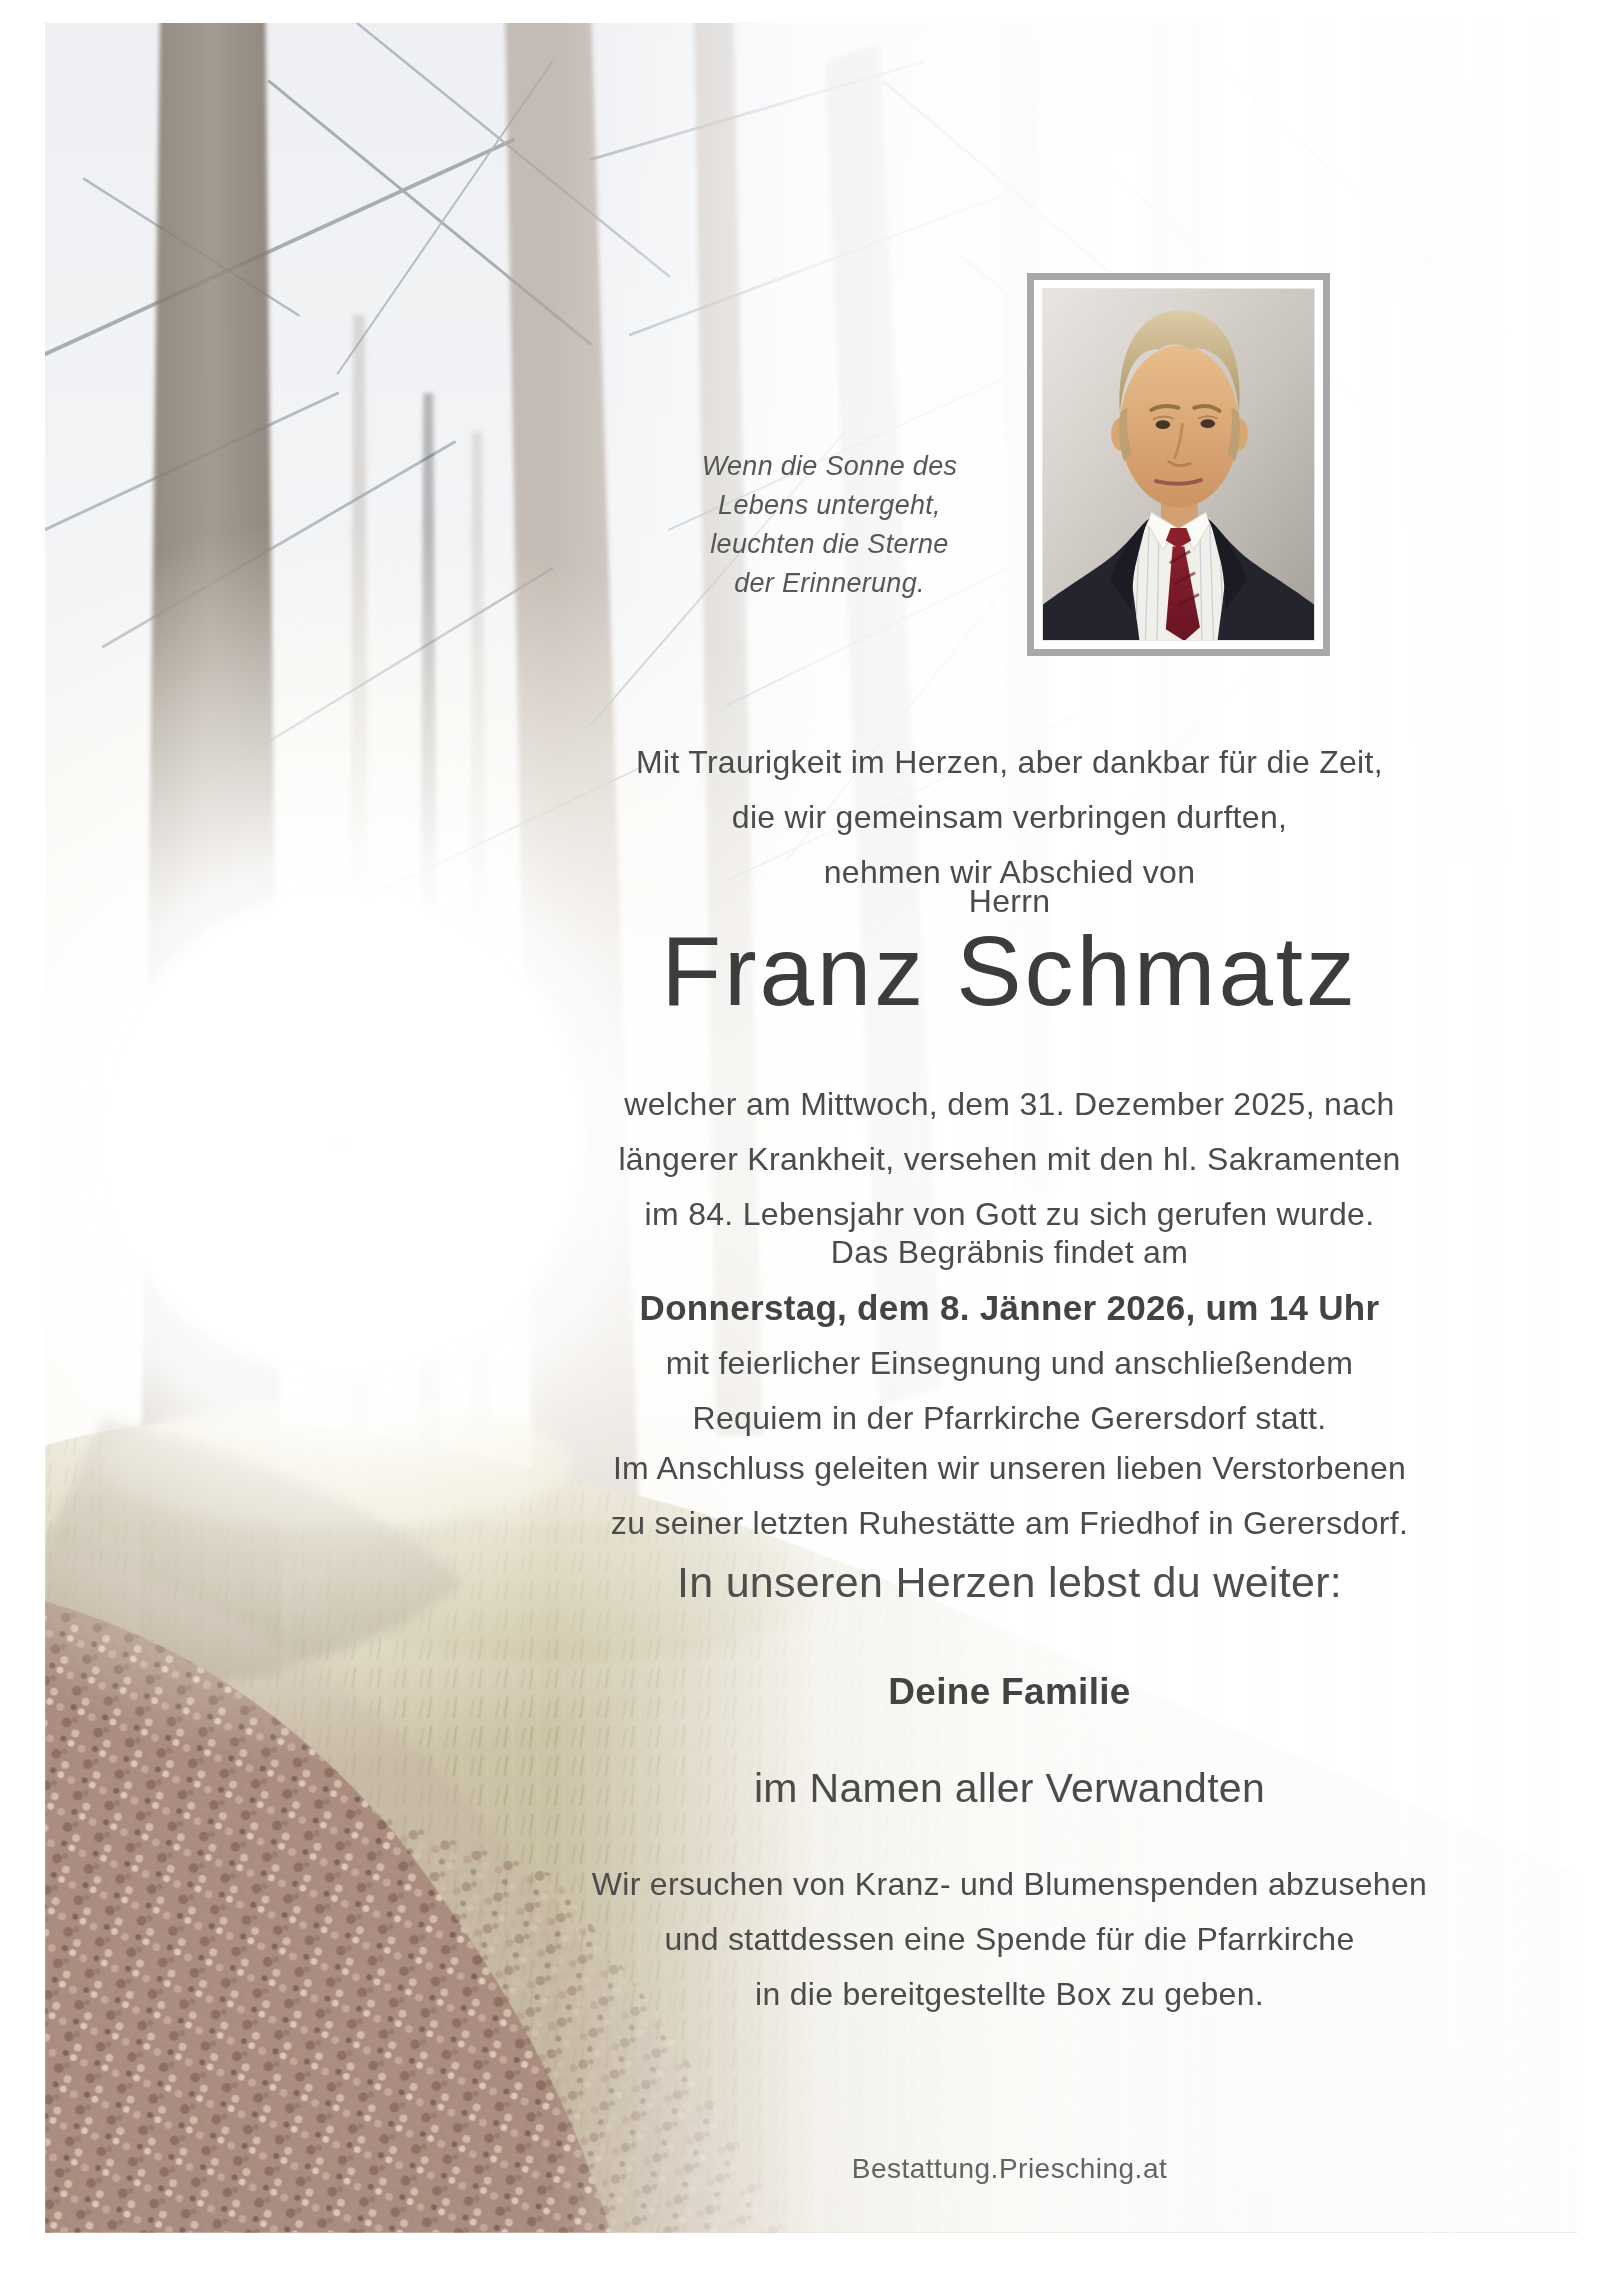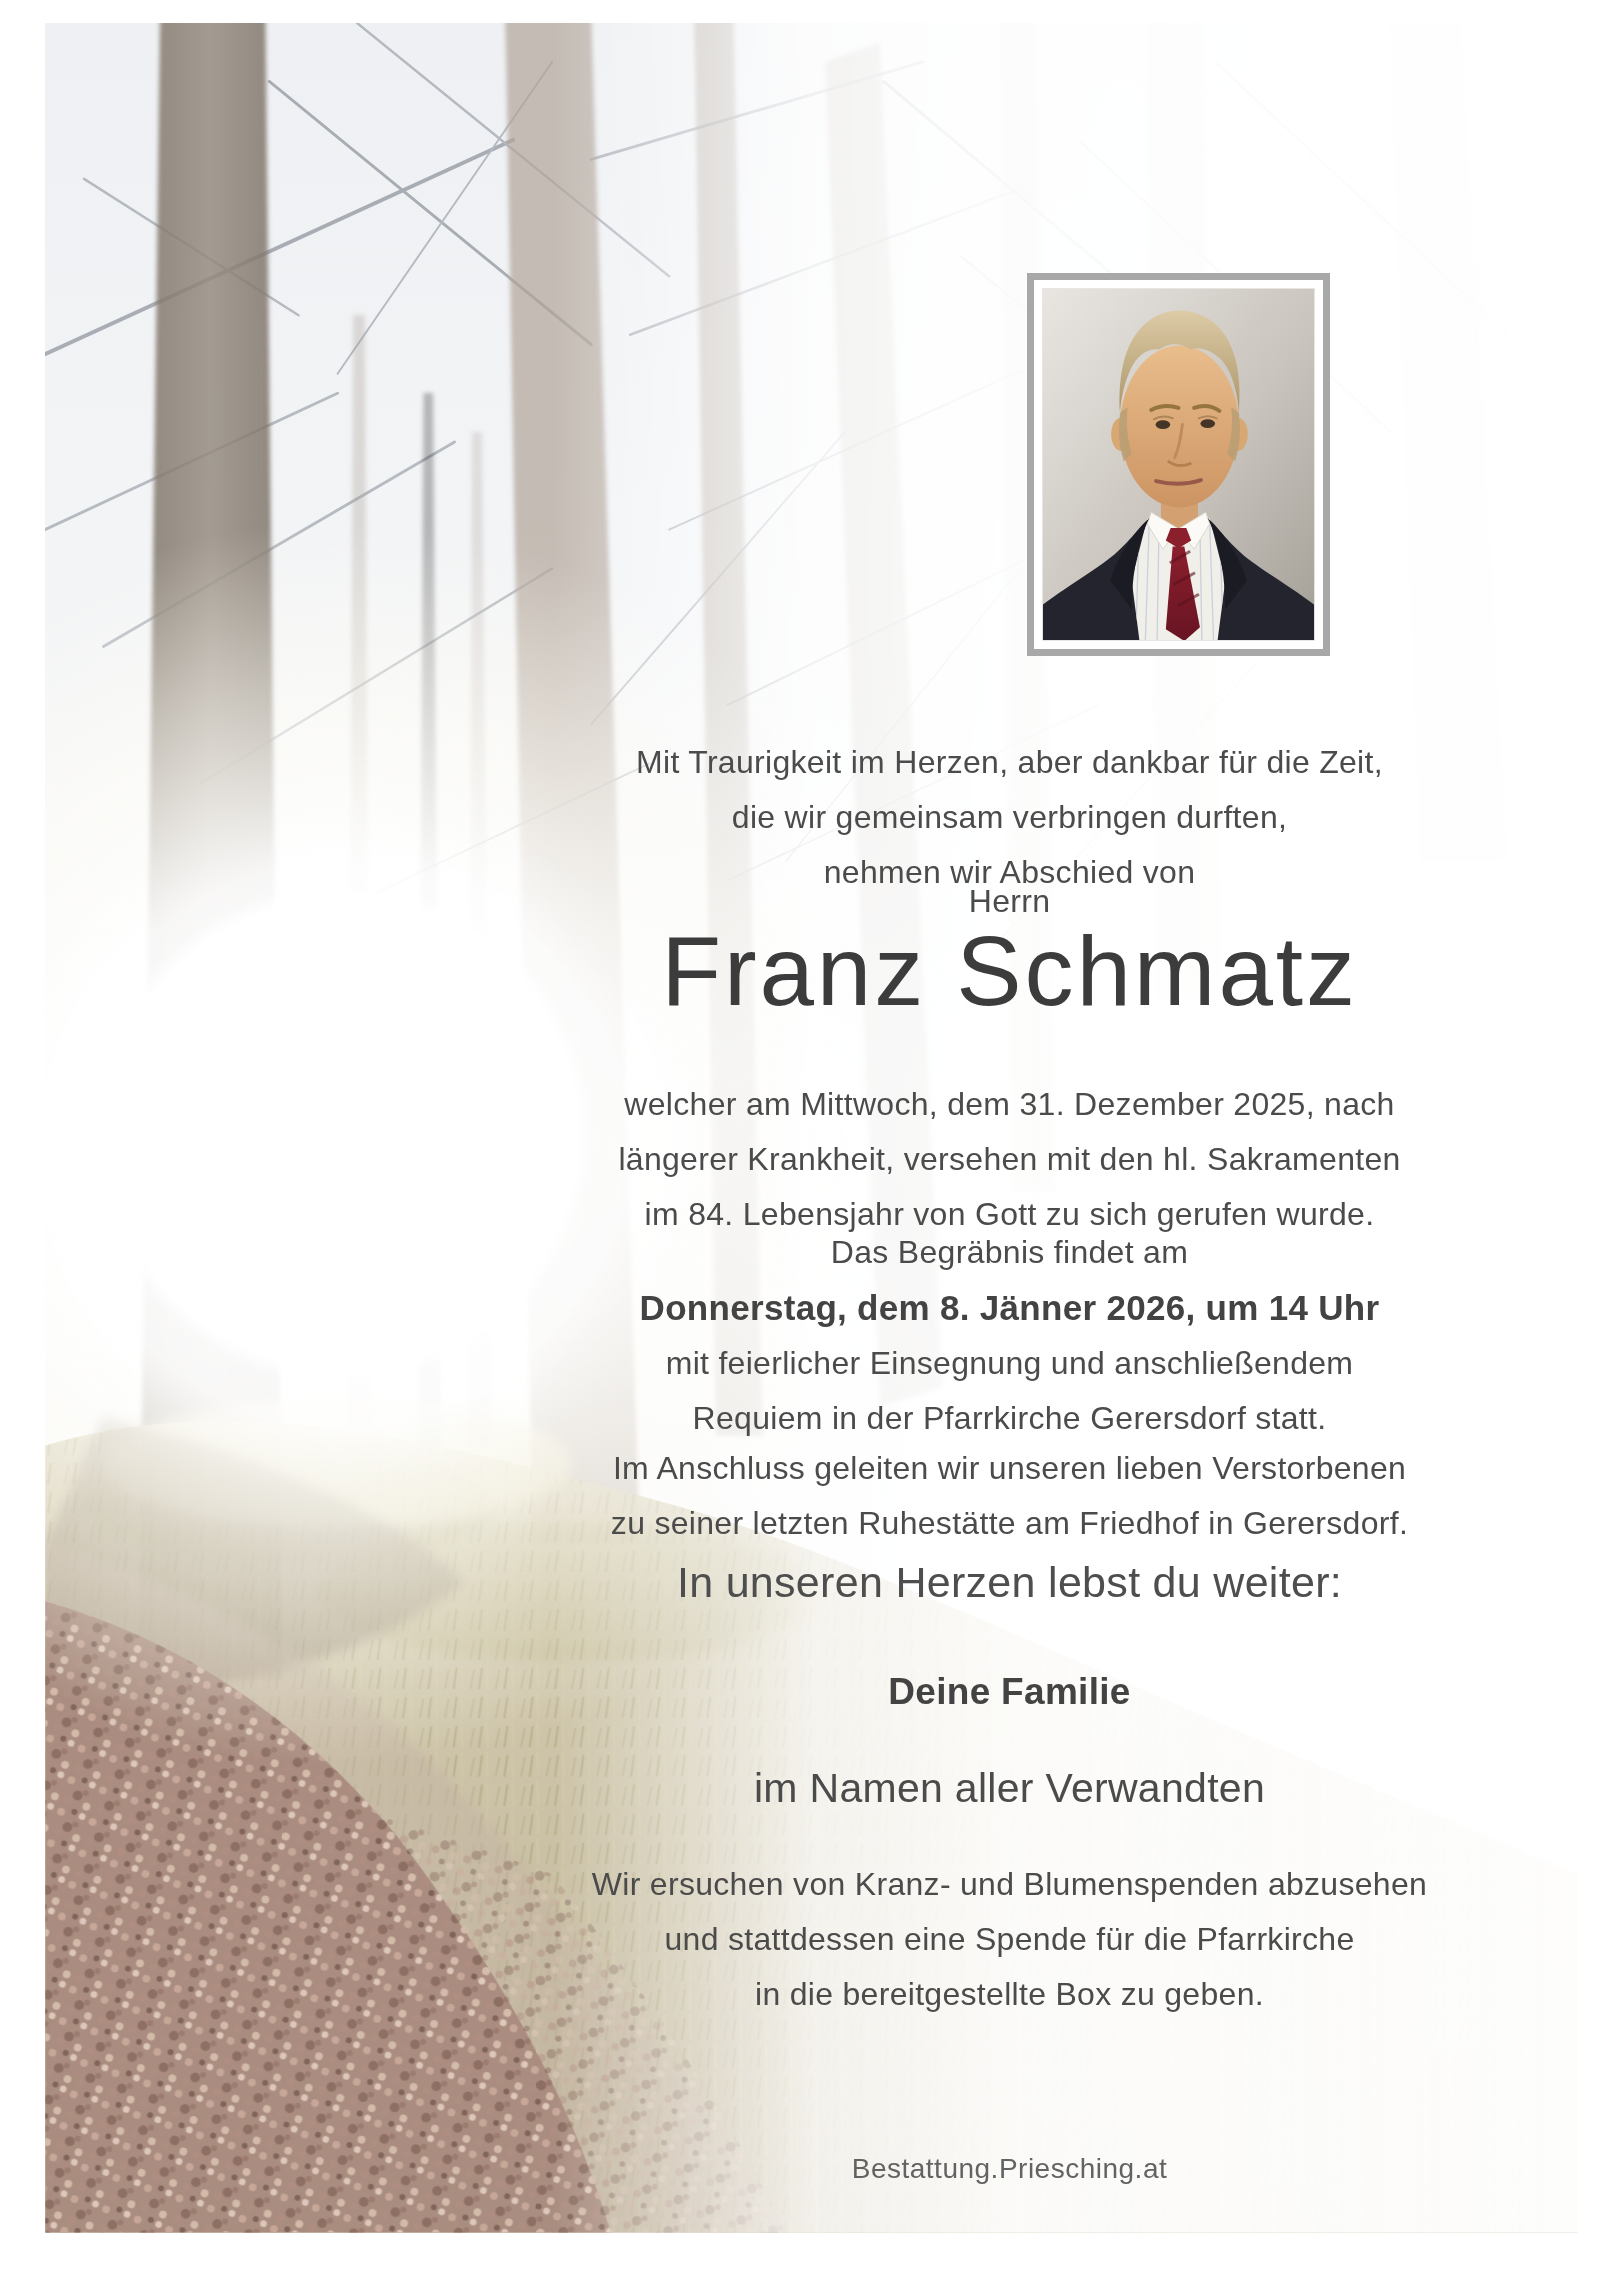--- a/index.html
+++ b/index.html
@@ -162,20 +162,26 @@
 
       <g>
         <circle cx="305" cy="1150" r="640" fill="url(#sunGlow)"></circle>
         <circle cx="305" cy="1140" r="250" fill="#ffffff" opacity="0.95" filter="url(#soft6)"></circle>
       </g>
 
       <rect x="0" y="0" width="1572" height="2268" fill="url(#fadeR)"></rect>
     </svg>
   </div>
 
+  <div class="quote">
+    <span class="ln">Wenn die Sonne des</span>
+    <span class="ln">Lebens untergeht,</span>
+    <span class="ln">leuchten die Sterne</span>
+    <span class="ln">der Erinnerung.</span>
+  </div>
 
   <div class="portrait">
     <svg viewBox="0 0 280 362" aria-hidden="true">
       <defs>
         <linearGradient id="pbg" x1="0" y1="0" x2="1" y2="1">
           <stop offset="0" stop-color="#e9e6e2"></stop>
           <stop offset="0.55" stop-color="#c9c4bd"></stop>
           <stop offset="1" stop-color="#a39e96"></stop>
         </linearGradient>
         <linearGradient id="skin" x1="0" y1="0" x2="0" y2="1">

